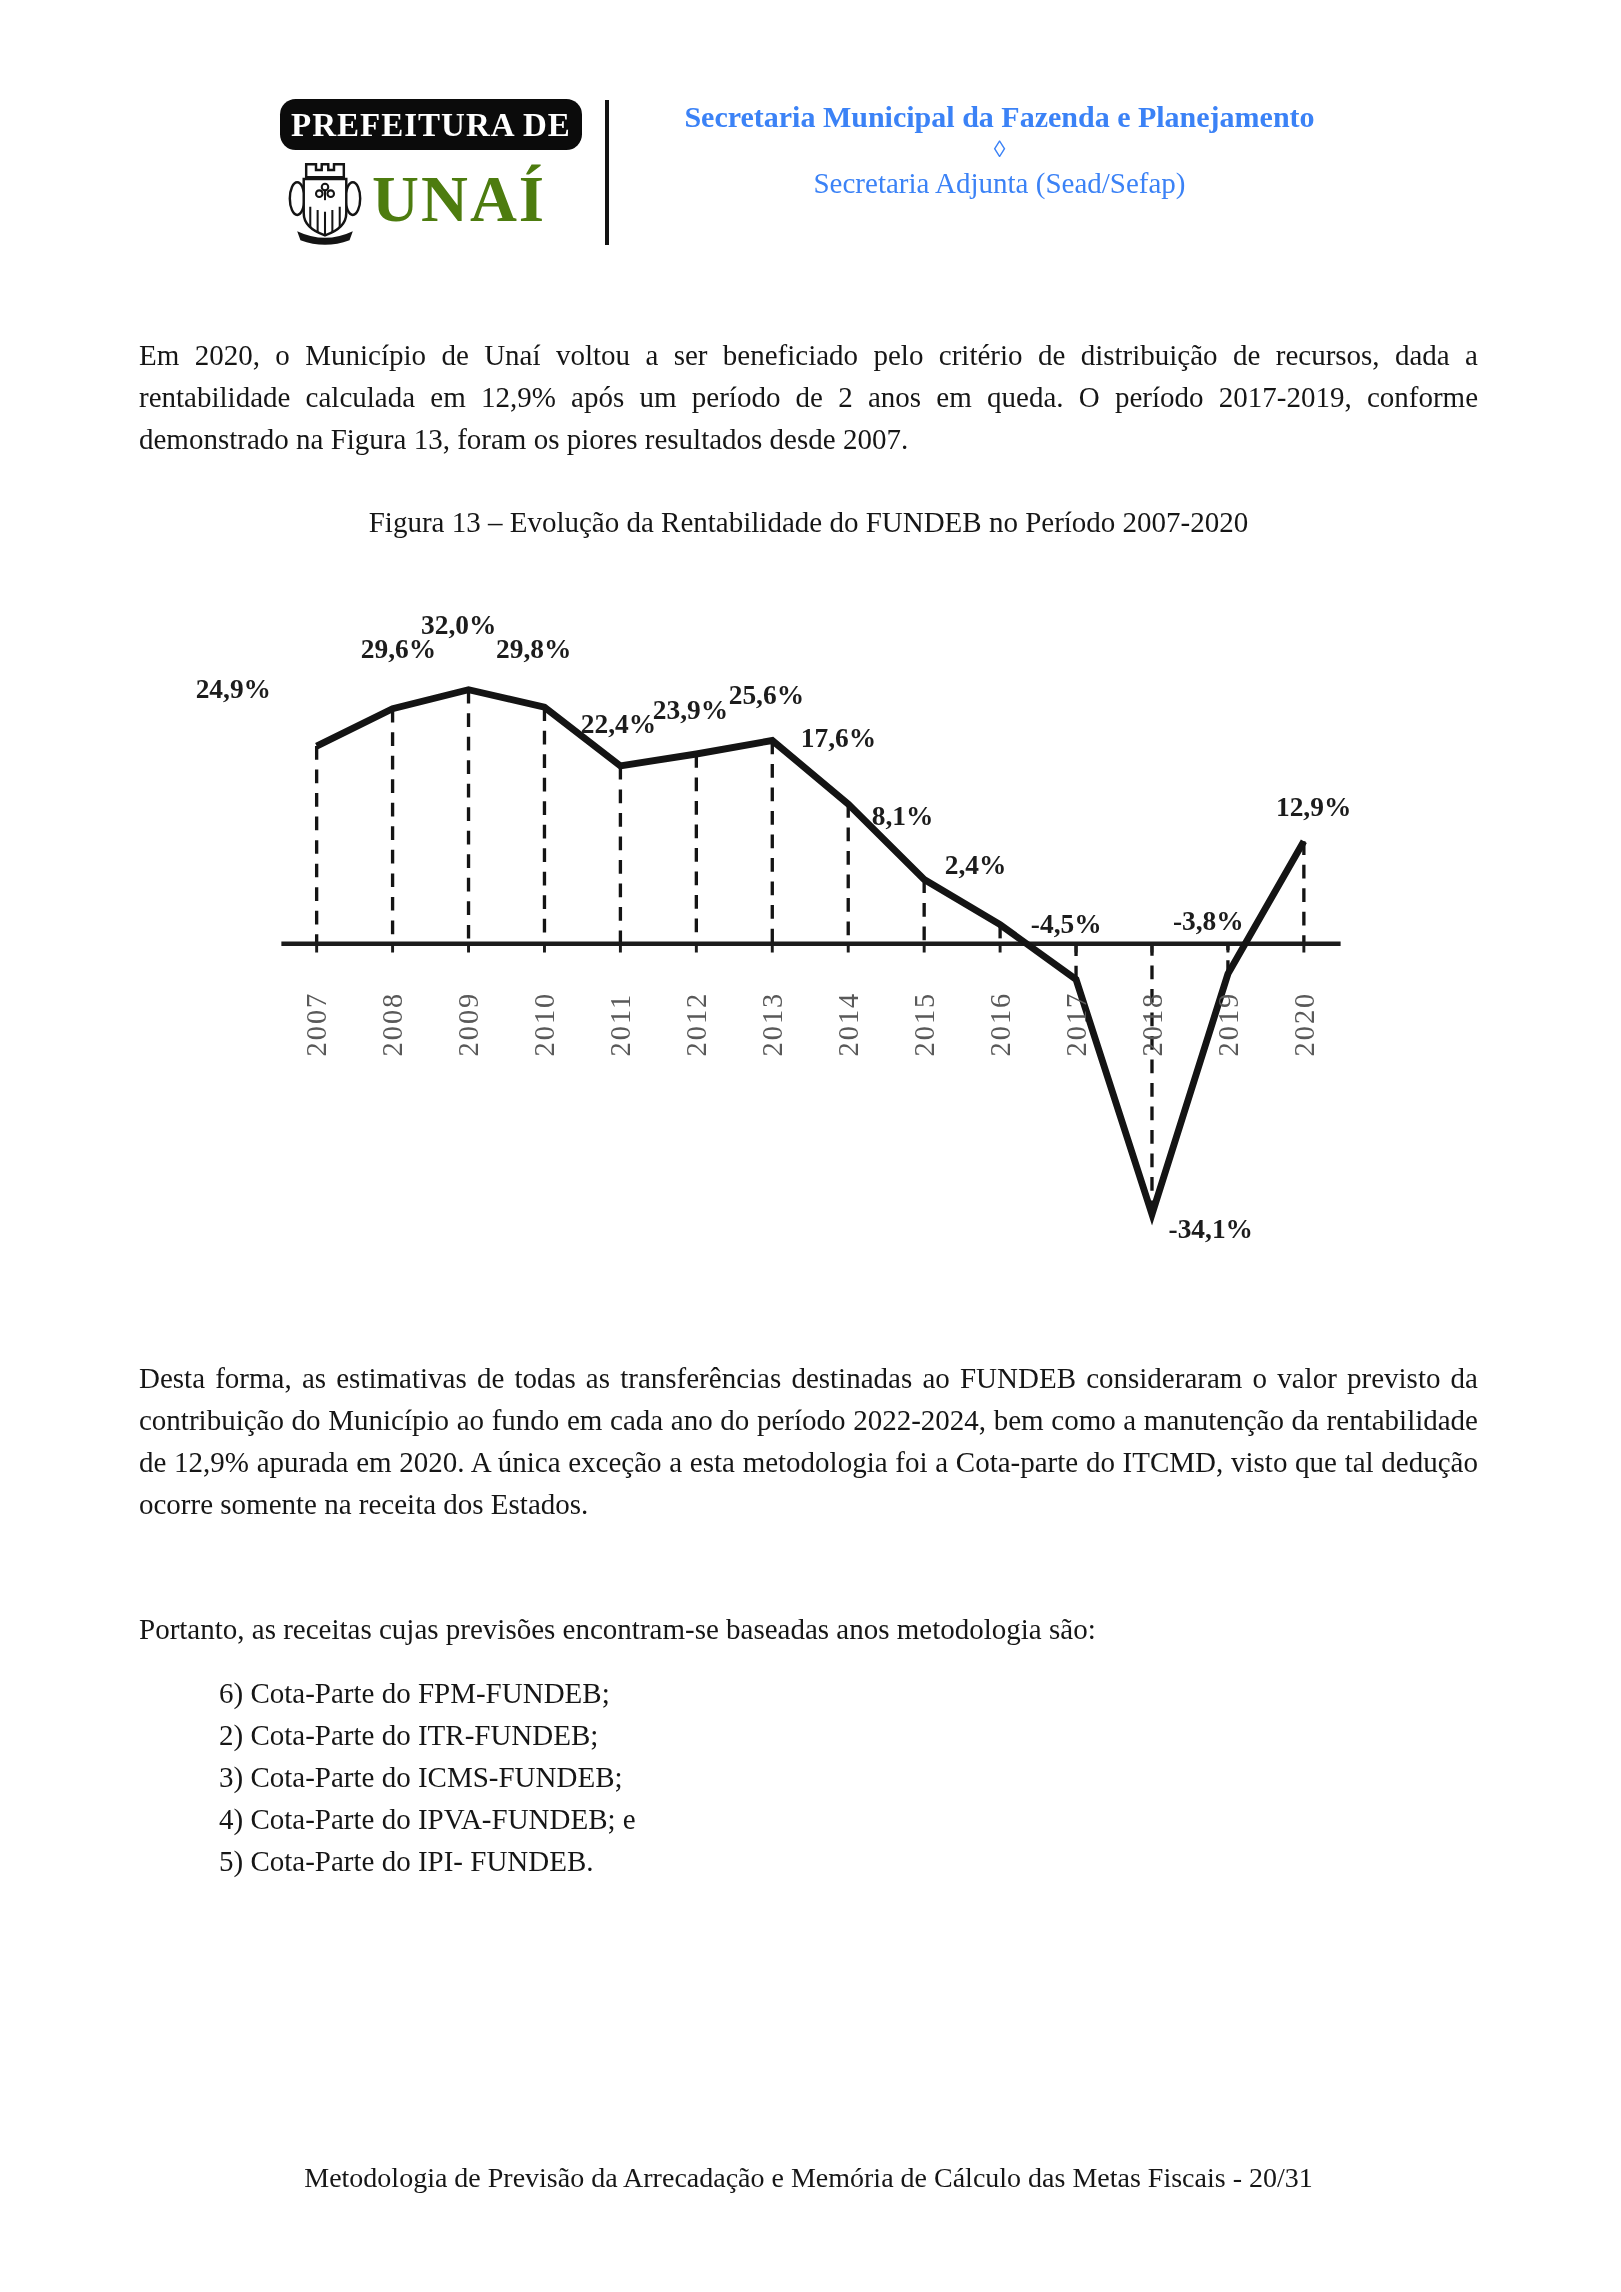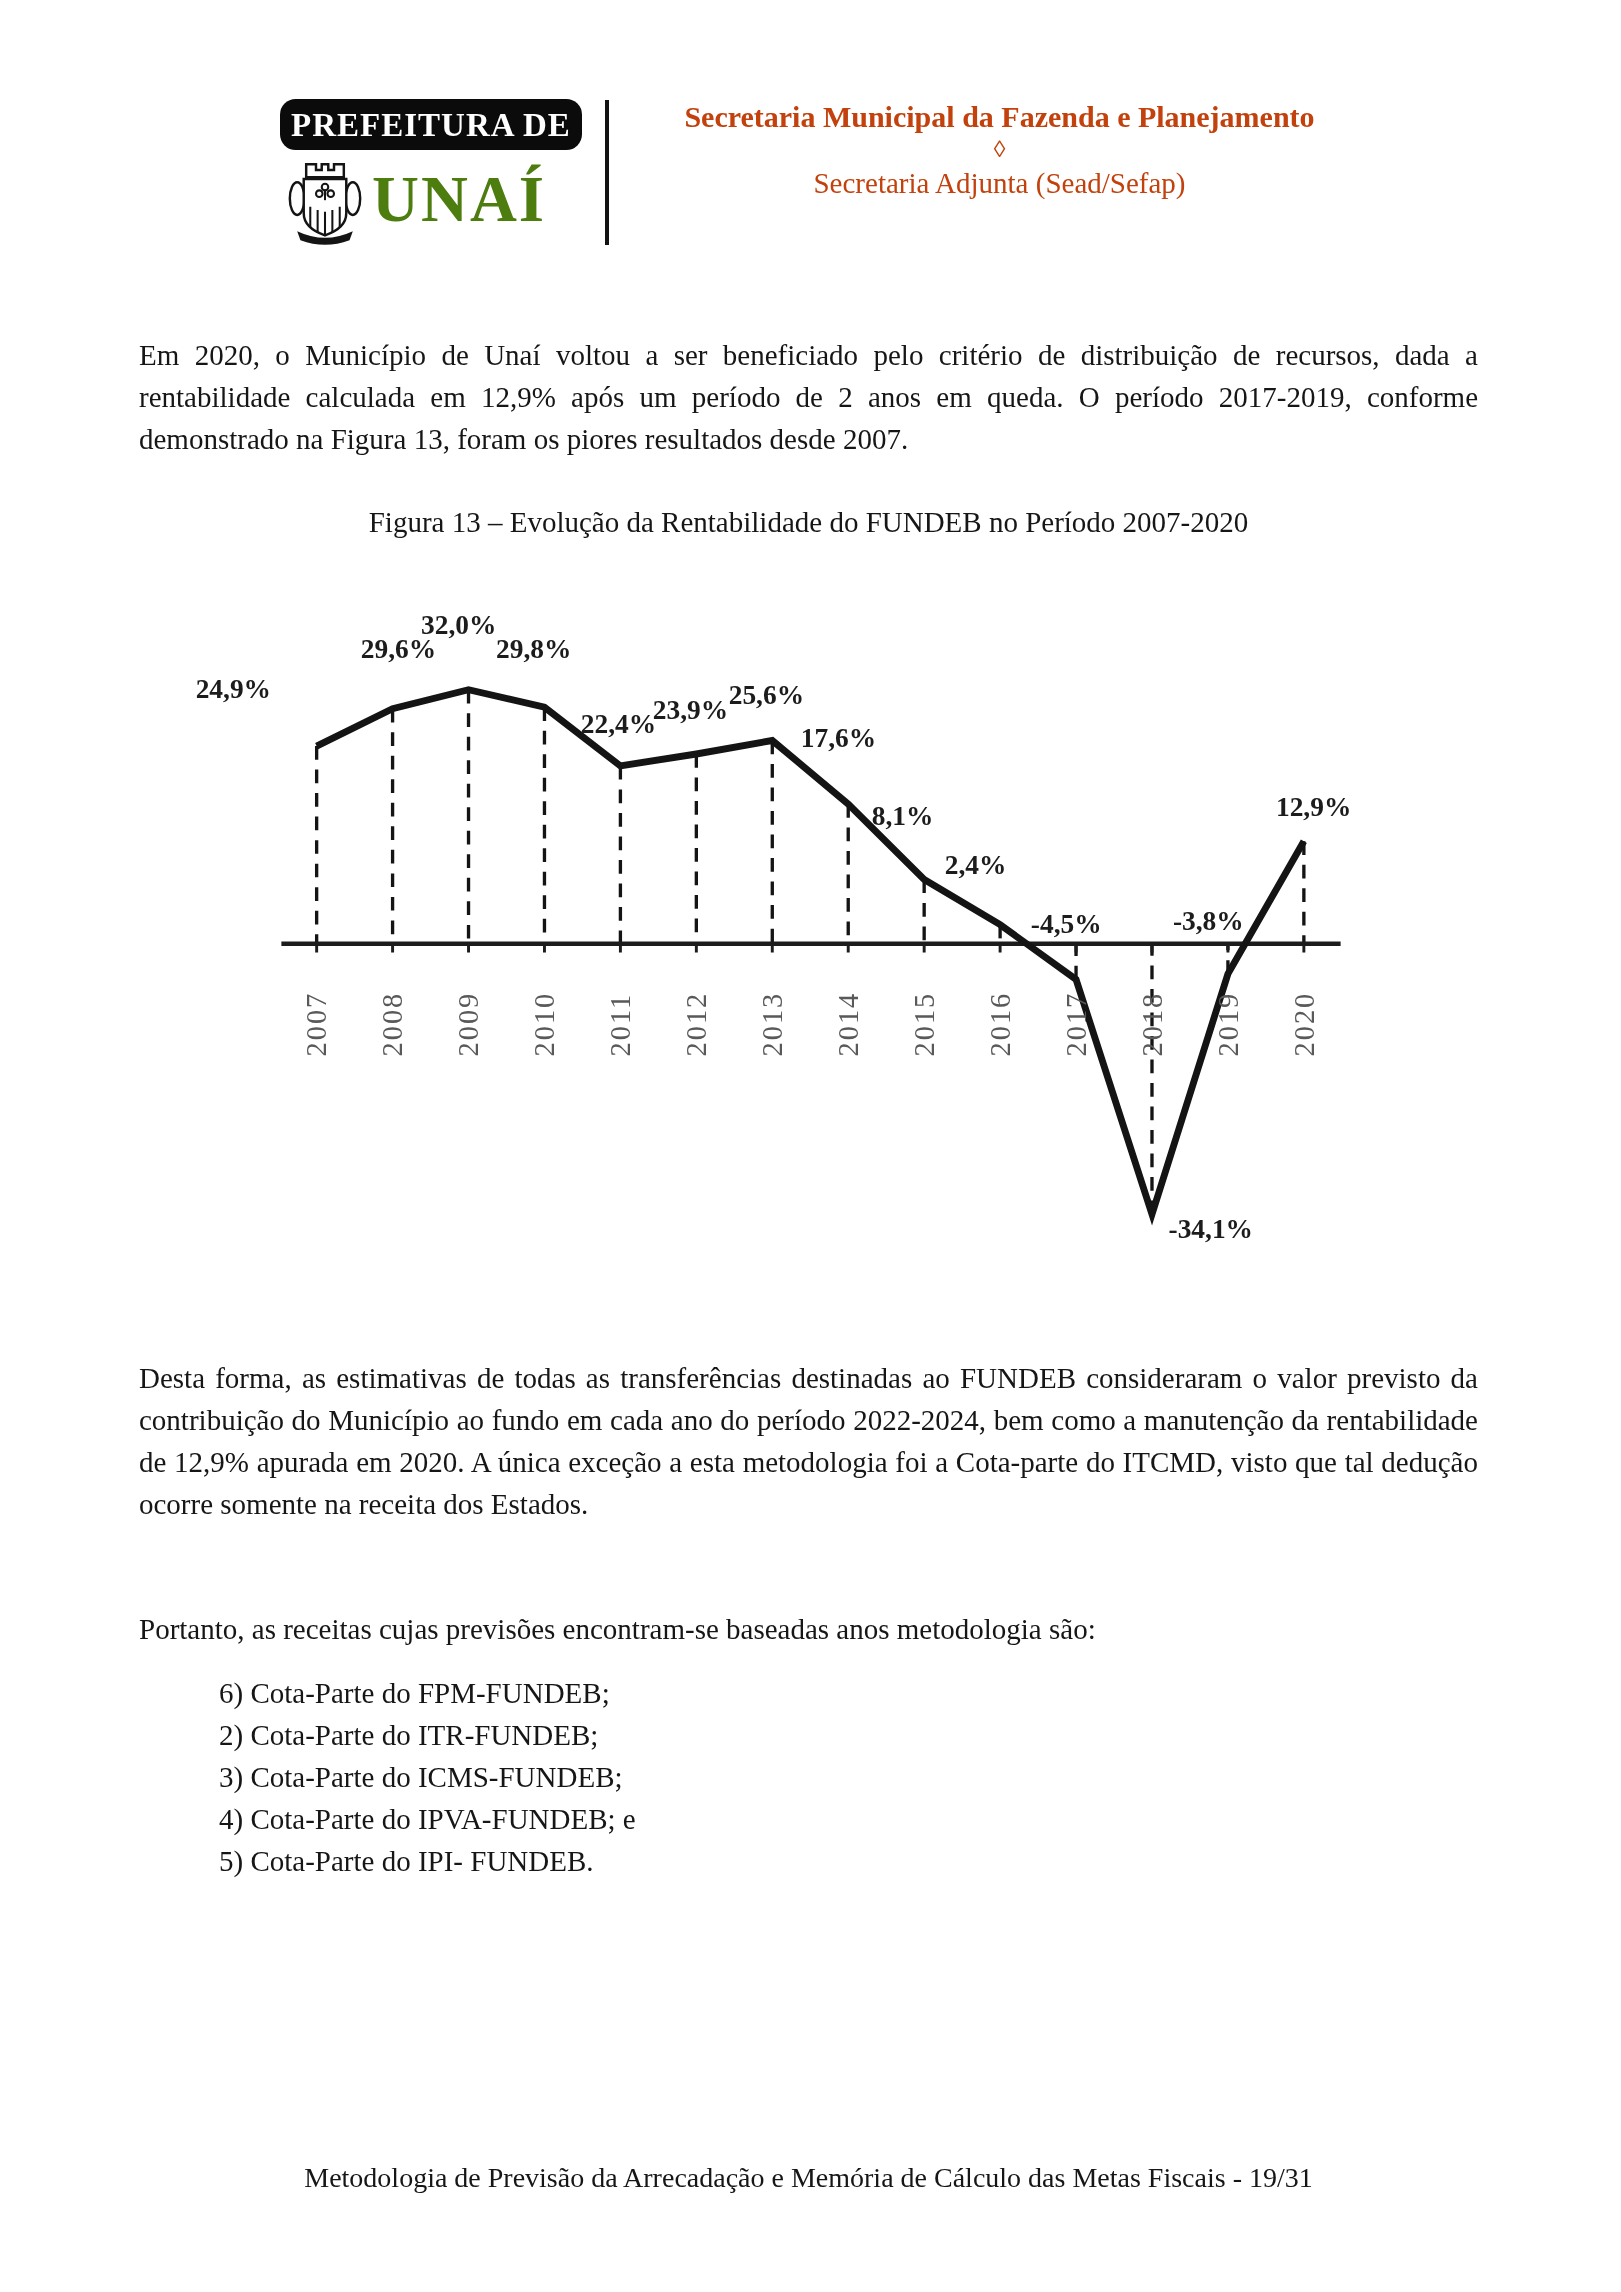--- a/index.html
+++ b/index.html
@@ -18,21 +18,21 @@
     position:absolute;left:280px;top:99px;width:302px;height:51px;
     background:#0b0b0b;border-radius:15.7px;color:#ffffff;
     font-weight:bold;font-size:33px;text-align:center;line-height:52px;letter-spacing:1px;
   }
   .crest{position:absolute;left:283px;top:156px;width:84px;height:90px;}
   .logo-city{
     position:absolute;left:372px;top:154px;width:216px;
     font-size:65px;font-weight:bold;letter-spacing:2px;line-height:90px;color:#4d7c0f;
   }
   .header-divider{position:absolute;left:605px;top:100px;width:3.9px;height:145px;background:#131313;}
-  .header-text{position:absolute;left:629px;top:98px;width:741px;text-align:center;color:#c2410c;}
+  .header-text{position:absolute;left:629px;top:98px;width:741px;text-align:center;color:#3b82f6;}
   .header-text .l1{font-size:30px;font-weight:bold;line-height:37px;}
   .header-text .l2{font-size:30px;font-weight:bold;line-height:35px;}
   .header-text .dm{font-size:23.5px;line-height:29px;}
   .header-text .l3{font-size:29px;line-height:39px;}
   
   .p1{position:absolute;left:139px;top:334px;width:1339px;font-size:29px;line-height:42px;text-align:justify;}
   .caption{position:absolute;left:139px;top:506px;width:1339px;font-size:29px;text-align:center;}
   .chart{position:absolute;left:0;top:588px;width:1621px;height:730px;}
   .chart svg text{font-family:"Liberation Serif","DejaVu Serif",serif;}
   .p2{position:absolute;left:139px;top:1357px;width:1339px;font-size:29px;line-height:42px;text-align:justify;}
@@ -146,16 +146,16 @@
   <div class="p3">Portanto, as receitas cujas previsões encontram-se baseadas anos metodologia são:</div>
 
   <div class="list" id="revenue-list">
       <div>6) Cota-Parte do FPM-FUNDEB;</div>
       <div>2) Cota-Parte do ITR-FUNDEB;</div>
       <div>3) Cota-Parte do ICMS-FUNDEB;</div>
       <div>4) Cota-Parte do IPVA-FUNDEB; e</div>
       <div>5) Cota-Parte do IPI- FUNDEB.</div>
     </div>
 
-  <div class="footer">Metodologia de Previsão da Arrecadação e Memória de Cálculo das Metas Fiscais - 19/31</div>
+  <div class="footer">Metodologia de Previsão da Arrecadação e Memória de Cálculo das Metas Fiscais - 20/31</div>
 
 </div>
 
 
 </body></html>

